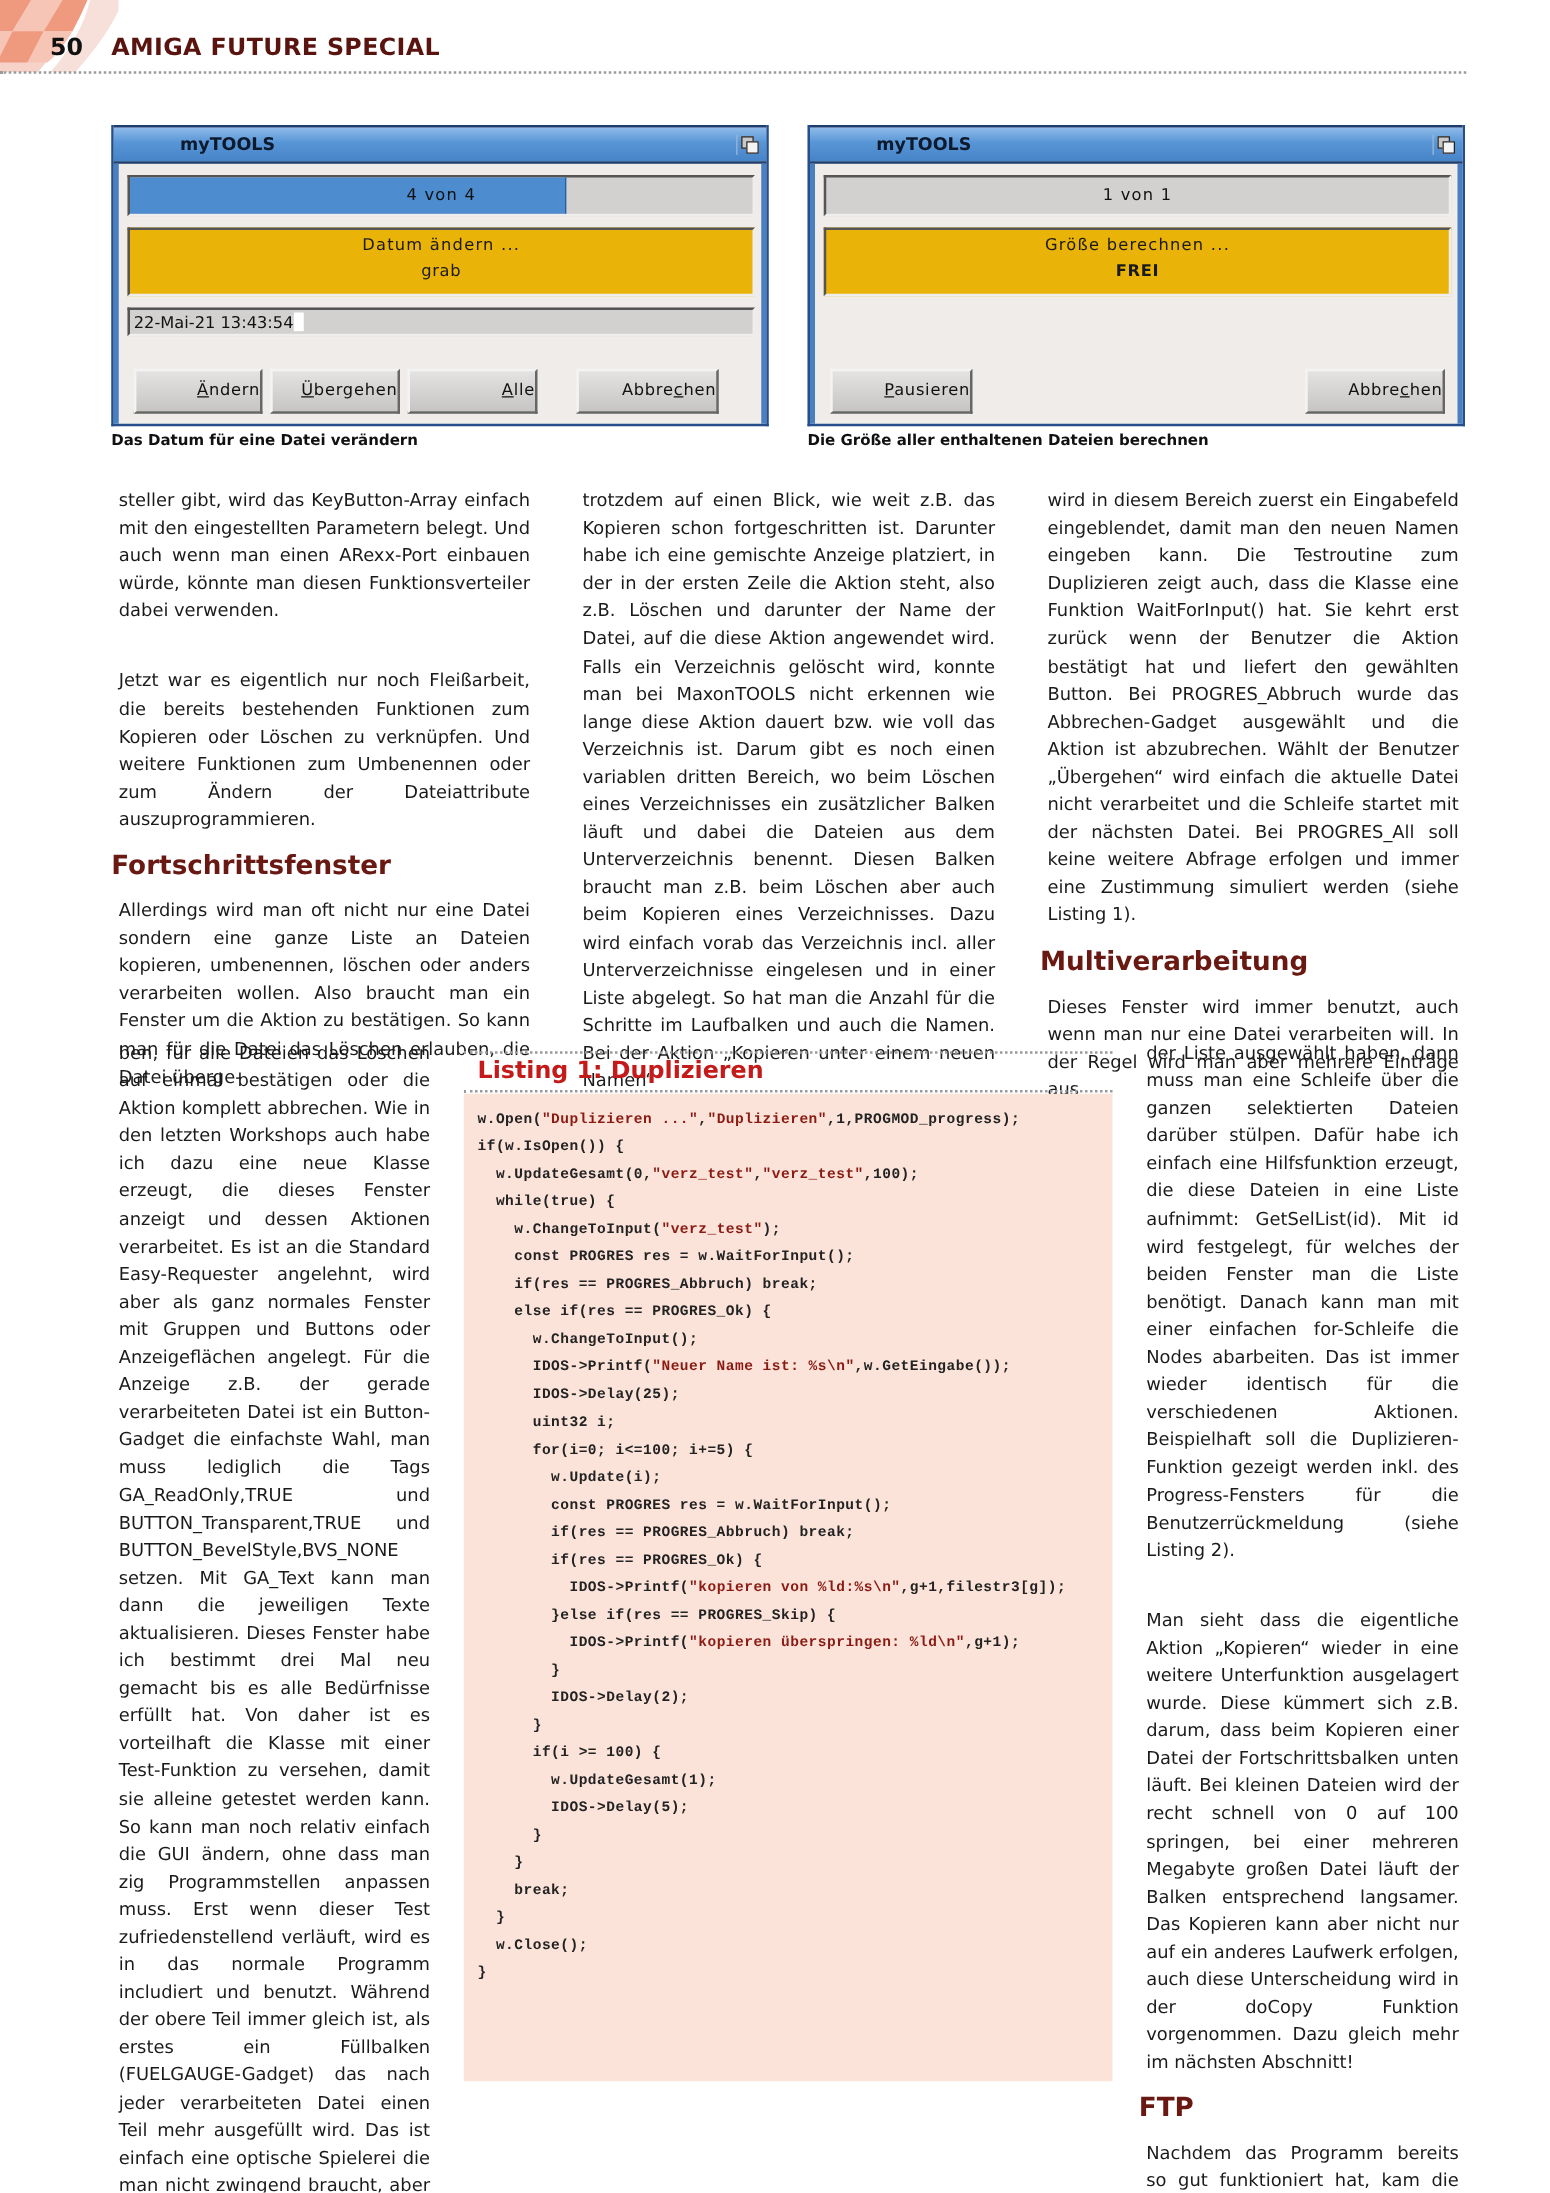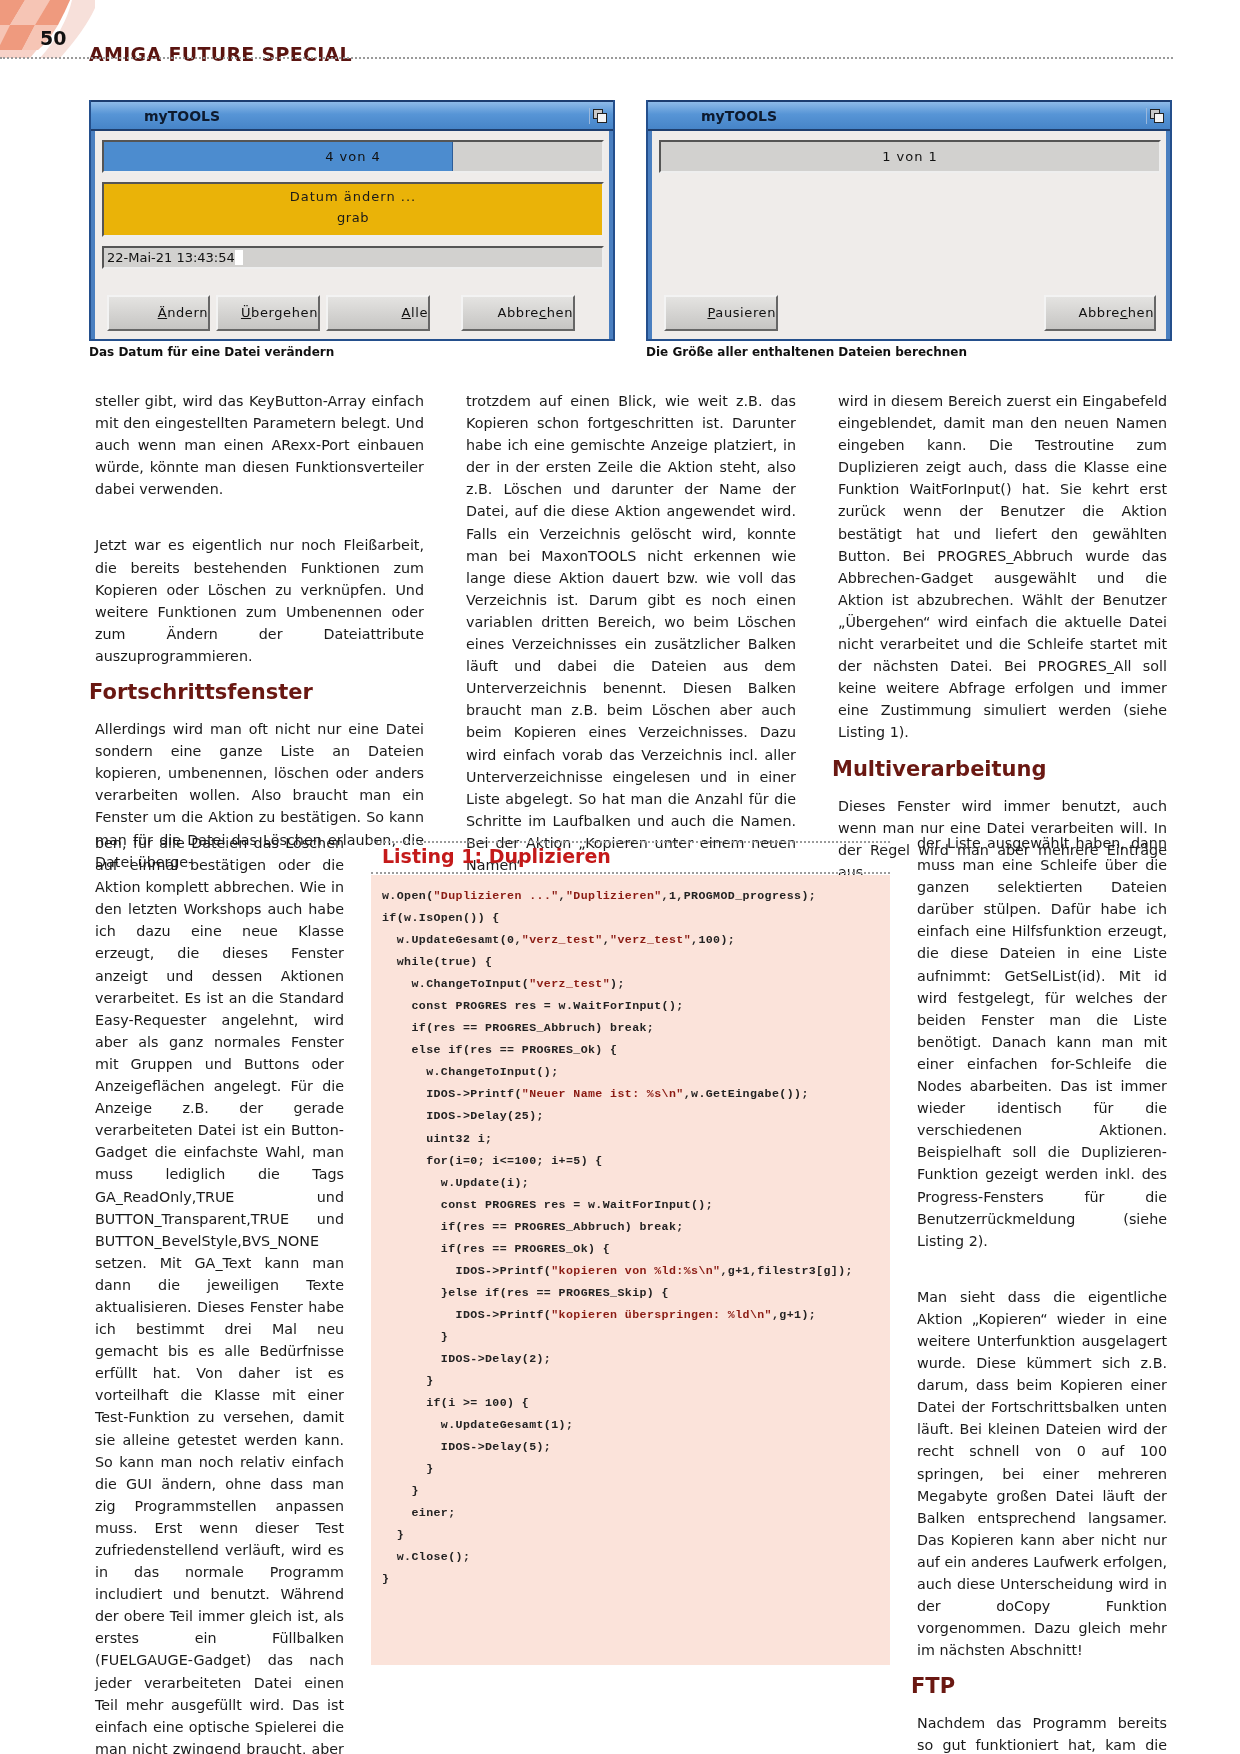--- a/index.html
+++ b/index.html
@@ -3,21 +3,21 @@
 <meta charset="utf-8">
 <style>
   * { box-sizing: border-box; margin: 0; padding: 0; }
   html, body { width: 1240px; height: 1754px; background: #ffffff; overflow: hidden; }
   body { position: relative; font-family: "DejaVu Sans", sans-serif; color: #1a1a1a; }
 
   
   .corner-deco { position: absolute; left: 0; top: 0; width: 95px; height: 58px; overflow: hidden; }
   .corner-deco svg { display: block; }
   .page-number { position: absolute; left: 40px; top: 27px; font: bold 19px "DejaVu Sans", sans-serif; color: #111; }
-  .mag-title { position: absolute; left: 89px; top: 27px; font: bold 19px "DejaVu Sans", sans-serif; color: #5a1410; letter-spacing: 0.3px; margin-top: 16px; }
+  .mag-title { position: absolute; left: 89px; top: 27px; font: bold 19px "DejaVu Sans", sans-serif; color: #5a1410; letter-spacing: 0.3px; }
   .header-rule { position: absolute; left: 0; top: 57px; width: 1173px; border-top: 2px dotted #9a9a9a; }
 
   
   .win { position: absolute; top: 100px; width: 526px; height: 241px; background: #efecea; border: 2px solid #244f8c; border-top: none; }
   .win .titlebar { height: 31px; background: linear-gradient(#8fbbe8, #5795d6 45%, #4684c8); border-bottom: 2px solid #1e3e6e; border-top: 2px solid #1d3d70; position: relative; }
   .win .titlebar .wtitle { position: absolute; left: 9px; top: 6px; font: bold 14px "DejaVu Sans", sans-serif; color: #0d1a2e; margin-left: 44px; }
   .win .titlebar .depth { position: absolute; right: 8px; top: 6px; width: 16px; height: 16px; border-left: 1px solid #9ab8dc; padding-left: 3px; }
   .depth .sq1 { position: absolute; left: 3px; top: 1px; width: 10px; height: 10px; border: 1.5px solid #222; background: #c8c8c8; }
   .depth .sq2 { position: absolute; left: 7px; top: 5px; width: 10px; height: 10px; border: 1.5px solid #222; background: #f4f4f4; }
   .win .left-edge { position: absolute; left: 0; top: 31px; bottom: 0; width: 4px; background: #4a7fc0; }
@@ -110,20 +110,24 @@
         <span class="sq1"></span>
         <span class="sq2"></span>
       </span>
   </div>
   <div class="left-edge"></div>
     <div class="right-edge"></div>
   <div class="gauge">
     <div class="fill" style="width:0%;border:none;"></div>
     <div class="glabel">1 von 1</div>
   </div>
+  <div class="infobox">
+    <div class="l1">Größe berechnen ...</div>
+    <div class="l2 bold">FREI</div>
+  </div>
   <div class="wbtn" style="left:16px;width:114px;"><u>P</u><span>ausieren</span></div>
   <div class="wbtn" style="left:396px;width:112px;"><span>Abbre</span><u>c</u><span>hen</span></div>
 </div>
 <div class="caption" style="left:646px;">Die Größe aller enthaltenen Dateien berechnen</div>
 
 <div class="col" style="left:89px;top:384px;width:341px;">
   <p>steller gibt, wird das KeyButton-Array einfach mit den eingestellten Parametern belegt. Und auch wenn man einen ARexx-Port einbauen würde, könnte man diesen Funktionsverteiler dabei verwenden.</p>
   <div class="gap"></div>
   <p>Jetzt war es eigentlich nur noch Fleißarbeit, die bereits bestehenden Funktionen zum Kopieren oder Löschen zu verknüpfen. Und weitere Funktionen zum Umbenennen oder zum Ändern der Dateiattribute auszuprogrammieren.</p>
   <h2 class="section-head">Fortschrittsfenster</h2>
@@ -177,17 +181,17 @@
   <div class="code-line">        }else if(res == PROGRES_Skip) {</div>
   <div class="code-line"><span>          IDOS-&gt;Printf(</span><span class="str">"kopieren überspringen: %ld\n"</span><span>,g+1);</span></div>
   <div class="code-line">        }</div>
   <div class="code-line">        IDOS-&gt;Delay(2);</div>
   <div class="code-line">      }</div>
   <div class="code-line">      if(i &gt;= 100) {</div>
   <div class="code-line">        w.UpdateGesamt(1);</div>
   <div class="code-line">        IDOS-&gt;Delay(5);</div>
   <div class="code-line">      }</div>
   <div class="code-line">    }</div>
-  <div class="code-line">    einer;</div>
+  <div class="code-line">    break;</div>
   <div class="code-line">  }</div>
   <div class="code-line">  w.Close();</div>
   <div class="code-line">}</div>
 </div>
 
 </body></html>

